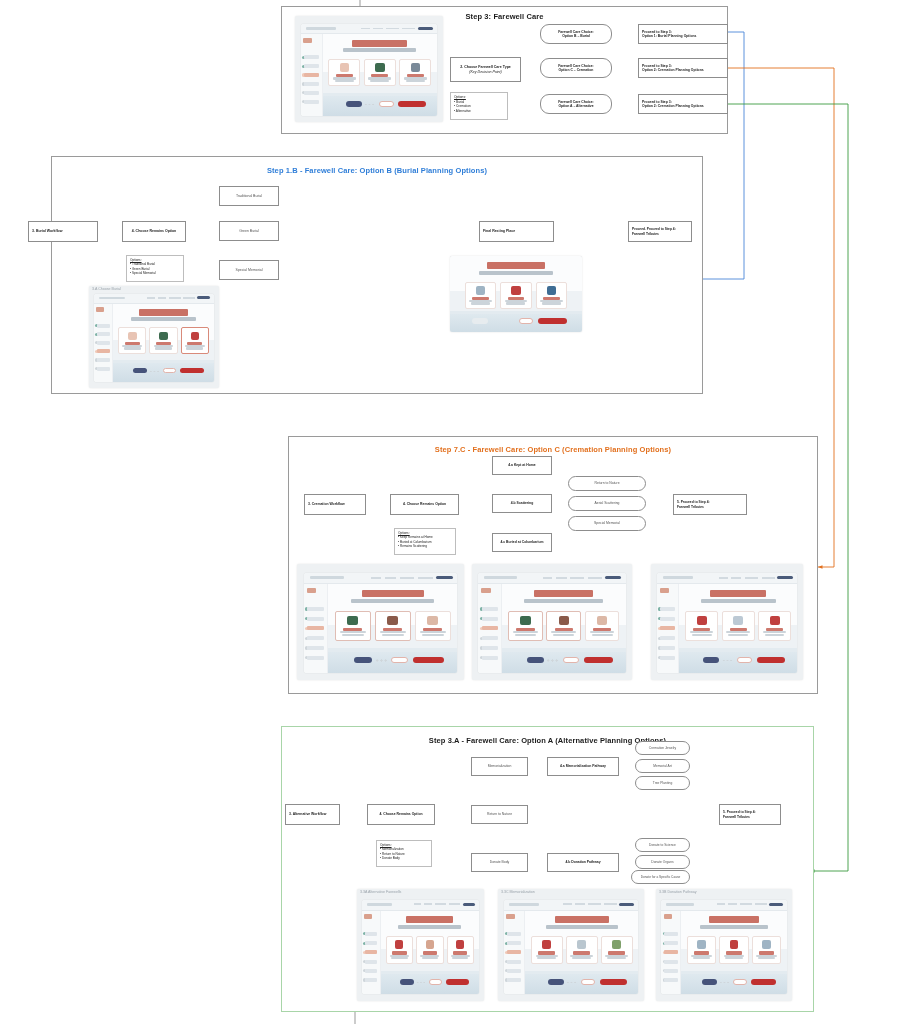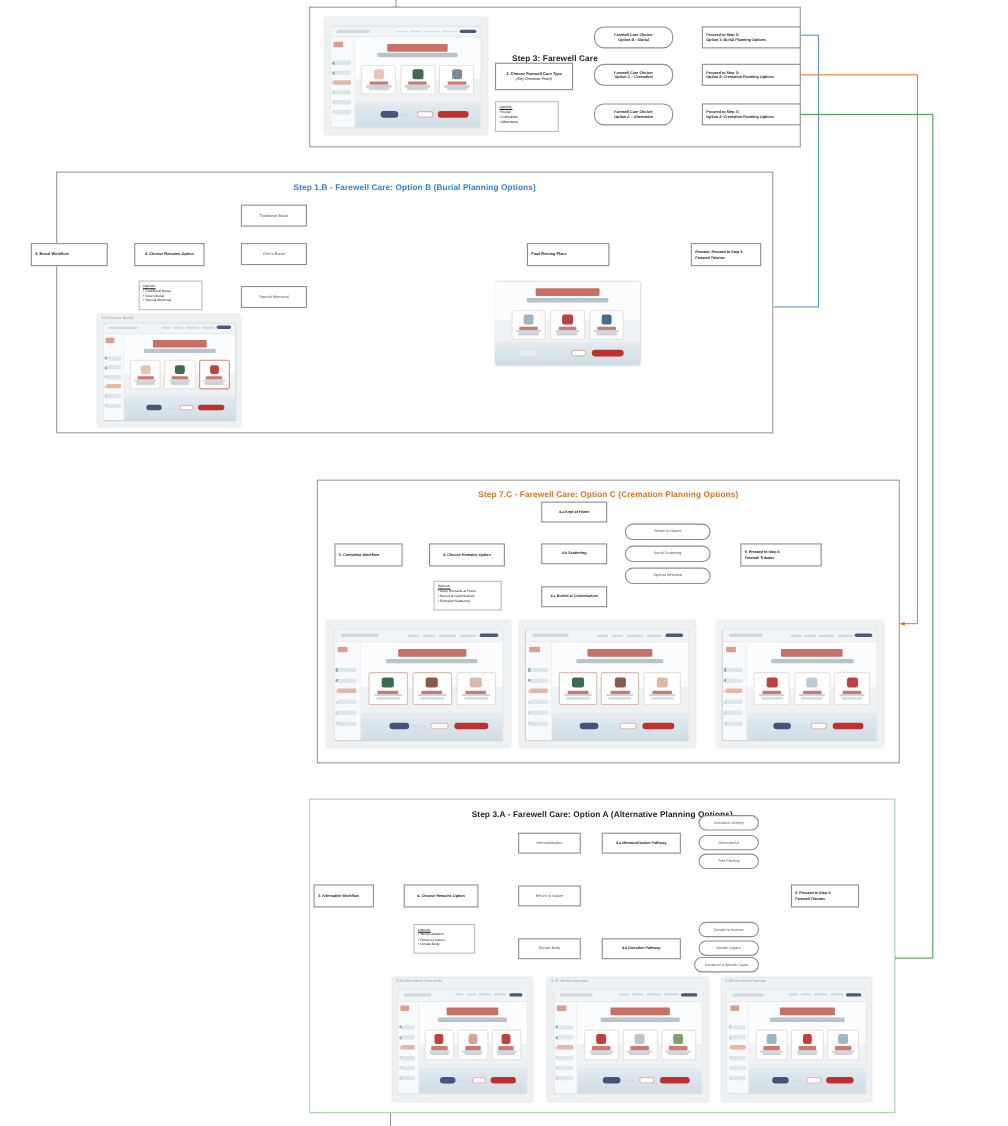--- a/index.html
+++ b/index.html
@@ -184,21 +184,21 @@
     </g>
 
     <g fill="none" stroke-width="0.9">
       <path d="M728,32 L744,32 L744,279 L52,279" stroke="#4a86d8" marker-end="url(#ahb)"></path>
       <path d="M728,68 L834,68 L834,567 L818,567" stroke="#e2701e" marker-end="url(#aho)"></path>
       <path d="M728,104 L848,104 L848,871 L810,871" stroke="#3a9a3f" marker-end="url(#ahg)"></path>
     </g>
   </svg>
 
   <div class="section" style="left:281px; top:6px; width:447px; height:128px; border:1px solid #9a9a9a;">
-    <div class="sec-title" style="top:5px; color:#1b1b1b;margin-top:36px;">Step 3: Farewell Care</div>
+    <div class="sec-title" style="top:5px; color:#1b1b1b;">Step 3: Farewell Care</div>
   </div>
 
   <div class="shot" style="left:295px; top:16px; width:148px; height:106px;">
     <div class="win">
       <div class="topbar">
         <div class="logo"></div>
           <div class="navs"></div>
           <div class="cta"></div>
       </div>
       <div class="side">

